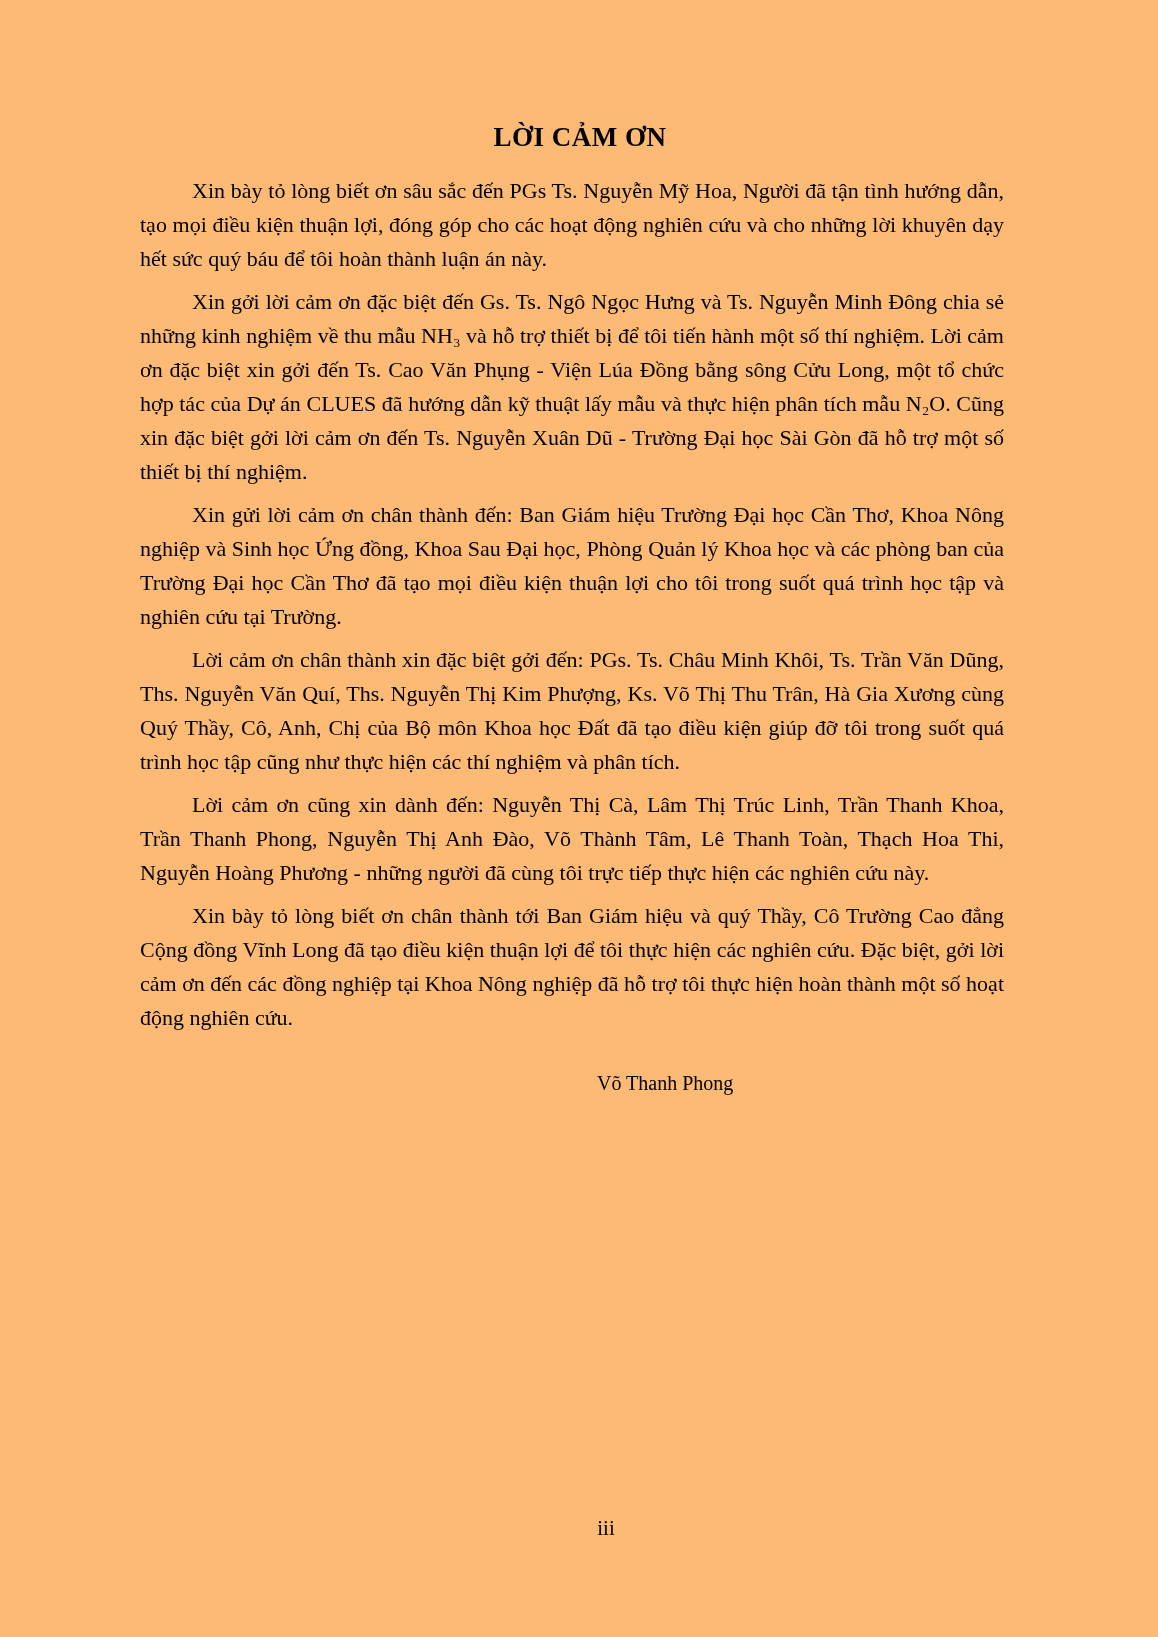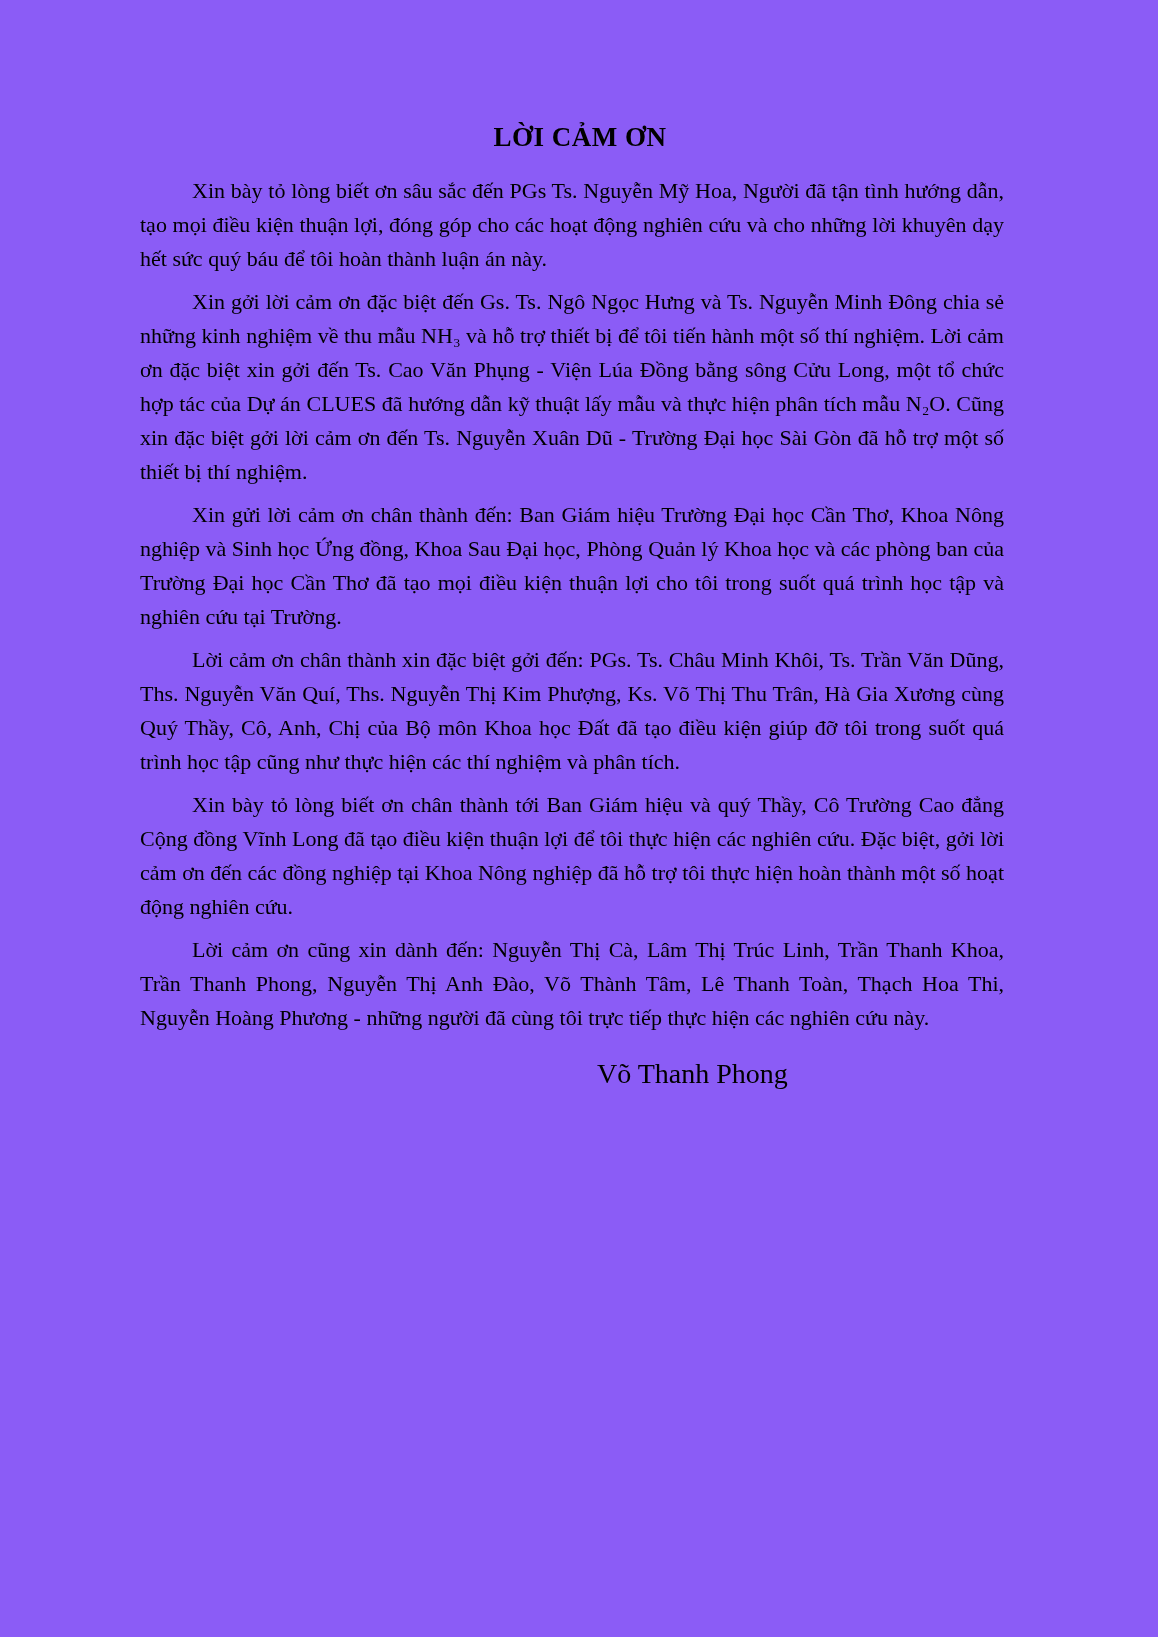--- a/index.html
+++ b/index.html
@@ -4,21 +4,21 @@
 <style>
   html, body {
     margin: 0;
     padding: 0;
     background: #ffffff;
   }
   .page {
     position: relative;
     width: 1158px;
     height: 1637px;
-    background: #8b5cf6;
+    background: #fdba74;
     color: #000000;
     font-family: "Liberation Serif", "DejaVu Serif", serif;
     overflow: hidden;
   }
   .content {
     position: absolute;
     left: 140px;
     top: 122px;
     width: 880px;
   }
@@ -31,22 +31,22 @@
     letter-spacing: 0.5px;
   }
   .para {
     margin: 0 16px 9px 0;
     font-size: 22px;
     line-height: 34px;
     text-align: justify;
     text-indent: 52px;
   }
   .signature-row {
-    margin-top: 22px;
-    font-size: 28px;
+    margin-top: 31px;
+    font-size: 20px;
     line-height: 34px;
   }
   .signature-row .signature-name {
     display: inline-block;
     margin-left: 457px;
   }
   .page-number {
     position: absolute;
     left: 0;
     top: 1513px;
@@ -62,21 +62,22 @@
 <body>
 
 <div class="page">
   <div class="content">
     <h1 class="title">LỜI CẢM ƠN</h1>
 
     <p class="para">Xin bày tỏ lòng biết ơn sâu sắc đến PGs Ts. Nguyễn Mỹ Hoa, Người đã tận tình hướng dẫn, tạo mọi điều kiện thuận lợi, đóng góp cho các hoạt động nghiên cứu và cho những lời khuyên dạy hết sức quý báu để tôi hoàn thành luận án này.</p>
     <p class="para">Xin gởi lời cảm ơn đặc biệt đến Gs. Ts. Ngô Ngọc Hưng và Ts. Nguyễn Minh Đông chia sẻ những kinh nghiệm về thu mẫu NH₃ và hỗ trợ thiết bị để tôi tiến hành một số thí nghiệm. Lời cảm ơn đặc biệt xin gởi đến Ts. Cao Văn Phụng - Viện Lúa Đồng bằng sông Cửu Long, một tổ chức hợp tác của Dự án CLUES đã hướng dẫn kỹ thuật lấy mẫu và thực hiện phân tích mẫu N₂O. Cũng xin đặc biệt gởi lời cảm ơn đến Ts. Nguyễn Xuân Dũ - Trường Đại học Sài Gòn đã hỗ trợ một số thiết bị thí nghiệm.</p>
     <p class="para">Xin gửi lời cảm ơn chân thành đến: Ban Giám hiệu Trường Đại học Cần Thơ, Khoa Nông nghiệp và Sinh học Ứng đồng, Khoa Sau Đại học, Phòng Quản lý Khoa học và các phòng ban của Trường Đại học Cần Thơ đã tạo mọi điều kiện thuận lợi cho tôi trong suốt quá trình học tập và nghiên cứu tại Trường.</p>
     <p class="para">Lời cảm ơn chân thành xin đặc biệt gởi đến: PGs. Ts. Châu Minh Khôi, Ts. Trần Văn Dũng, Ths. Nguyễn Văn Quí, Ths. Nguyễn Thị Kim Phượng, Ks. Võ Thị Thu Trân, Hà Gia Xương cùng Quý Thầy, Cô, Anh, Chị của Bộ môn Khoa học Đất đã tạo điều kiện giúp đỡ tôi trong suốt quá trình học tập cũng như thực hiện các thí nghiệm và phân tích.</p>
+    <p class="para">Lời cảm ơn cũng xin dành đến: Nguyễn Thị Cà, Lâm Thị Trúc Linh, Trần Thanh Khoa, Trần Thanh Phong, Nguyễn Thị Anh Đào, Võ Thành Tâm, Lê Thanh Toàn, Thạch Hoa Thi, Nguyễn Hoàng Phương - những người đã cùng tôi trực tiếp thực hiện các nghiên cứu này.</p>
     <p class="para">Xin bày tỏ lòng biết ơn chân thành tới Ban Giám hiệu và quý Thầy, Cô Trường Cao đẳng Cộng đồng Vĩnh Long đã tạo điều kiện thuận lợi để tôi thực hiện các nghiên cứu. Đặc biệt, gởi lời cảm ơn đến các đồng nghiệp tại Khoa Nông nghiệp đã hỗ trợ tôi thực hiện hoàn thành một số hoạt động nghiên cứu.</p>
-    <p class="para">Lời cảm ơn cũng xin dành đến: Nguyễn Thị Cà, Lâm Thị Trúc Linh, Trần Thanh Khoa, Trần Thanh Phong, Nguyễn Thị Anh Đào, Võ Thành Tâm, Lê Thanh Toàn, Thạch Hoa Thi, Nguyễn Hoàng Phương - những người đã cùng tôi trực tiếp thực hiện các nghiên cứu này.</p>
 
     <div class="signature-row">
       <span class="signature-name">Võ Thanh Phong</span>
     </div>
   </div>
 
+  <div class="page-number">iii</div>
 </div>
 
 </body></html>

